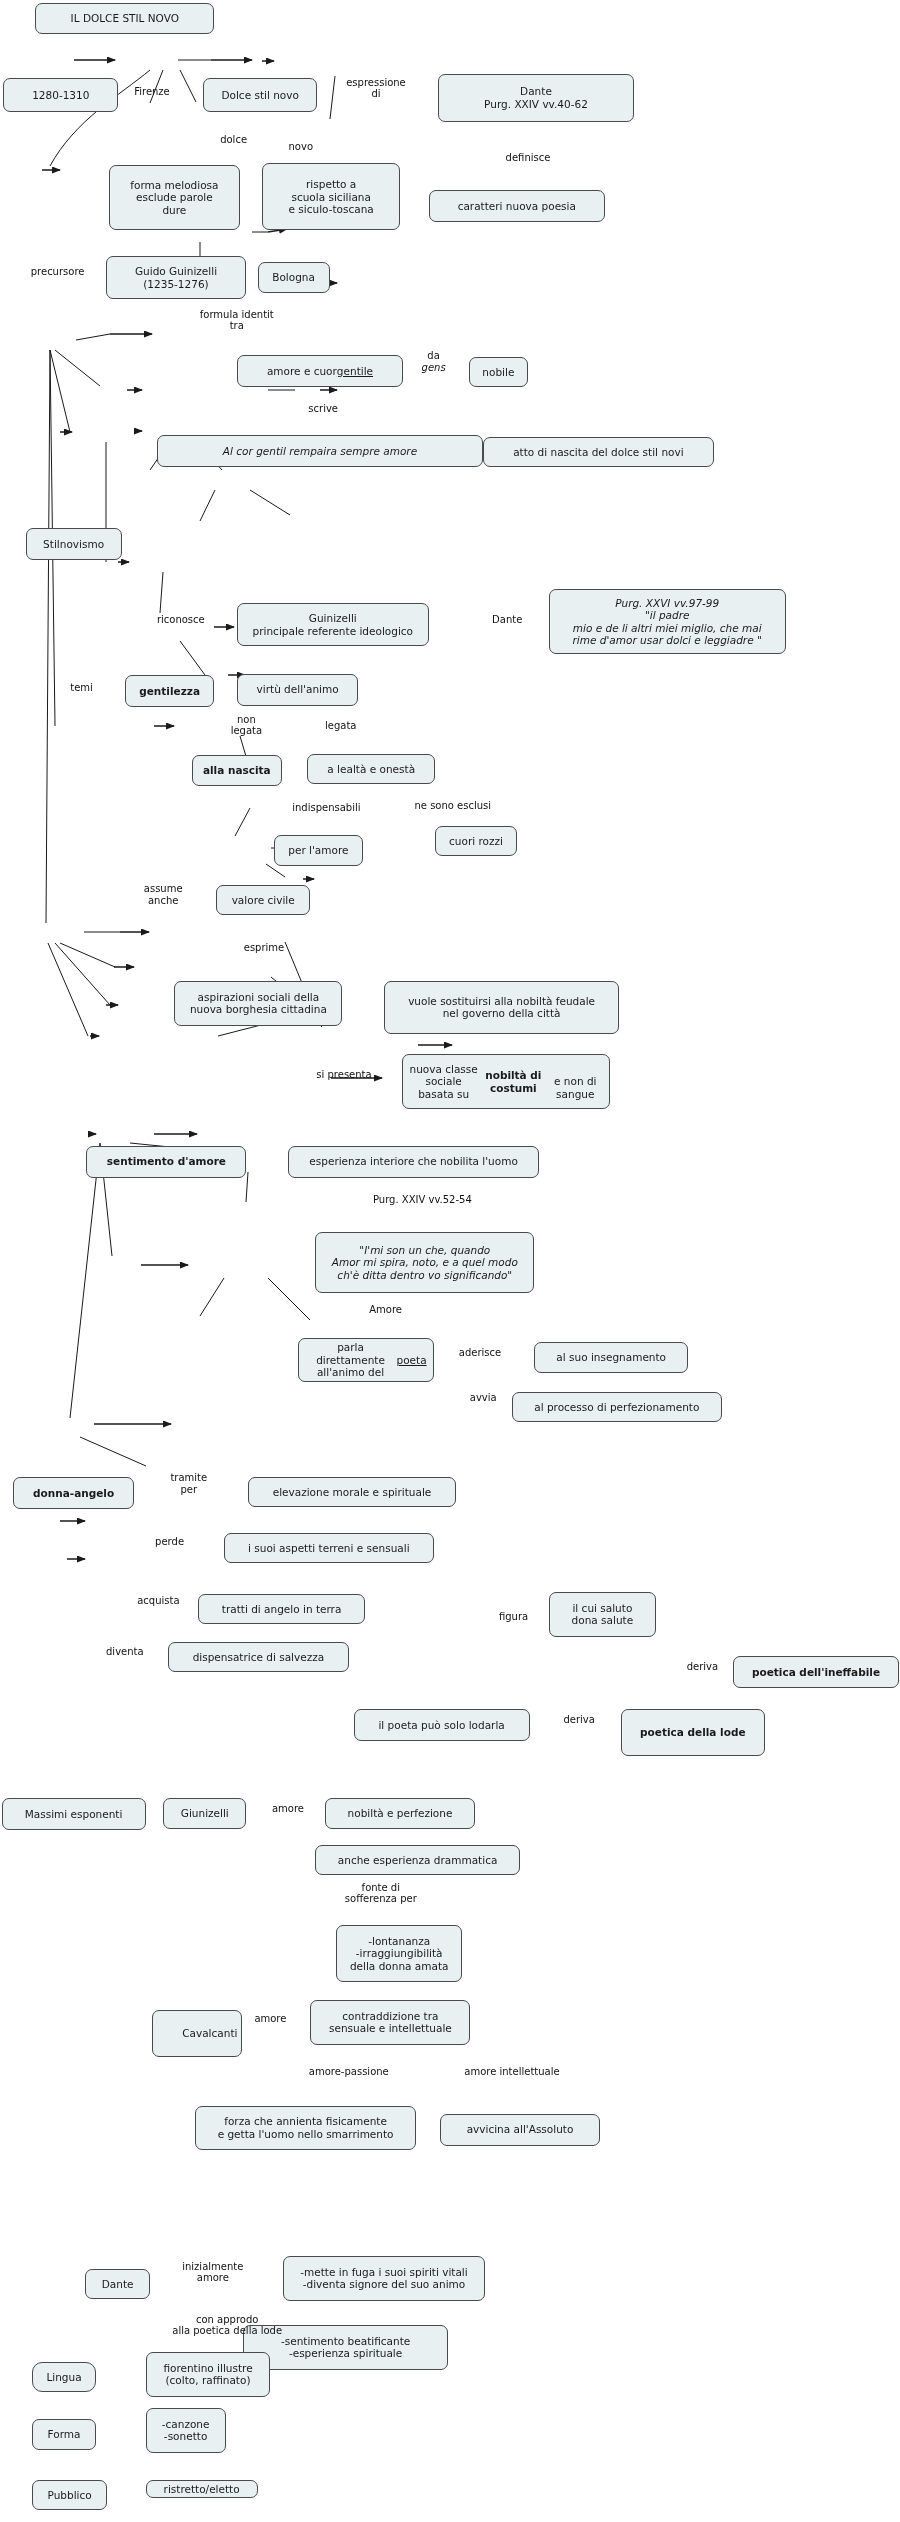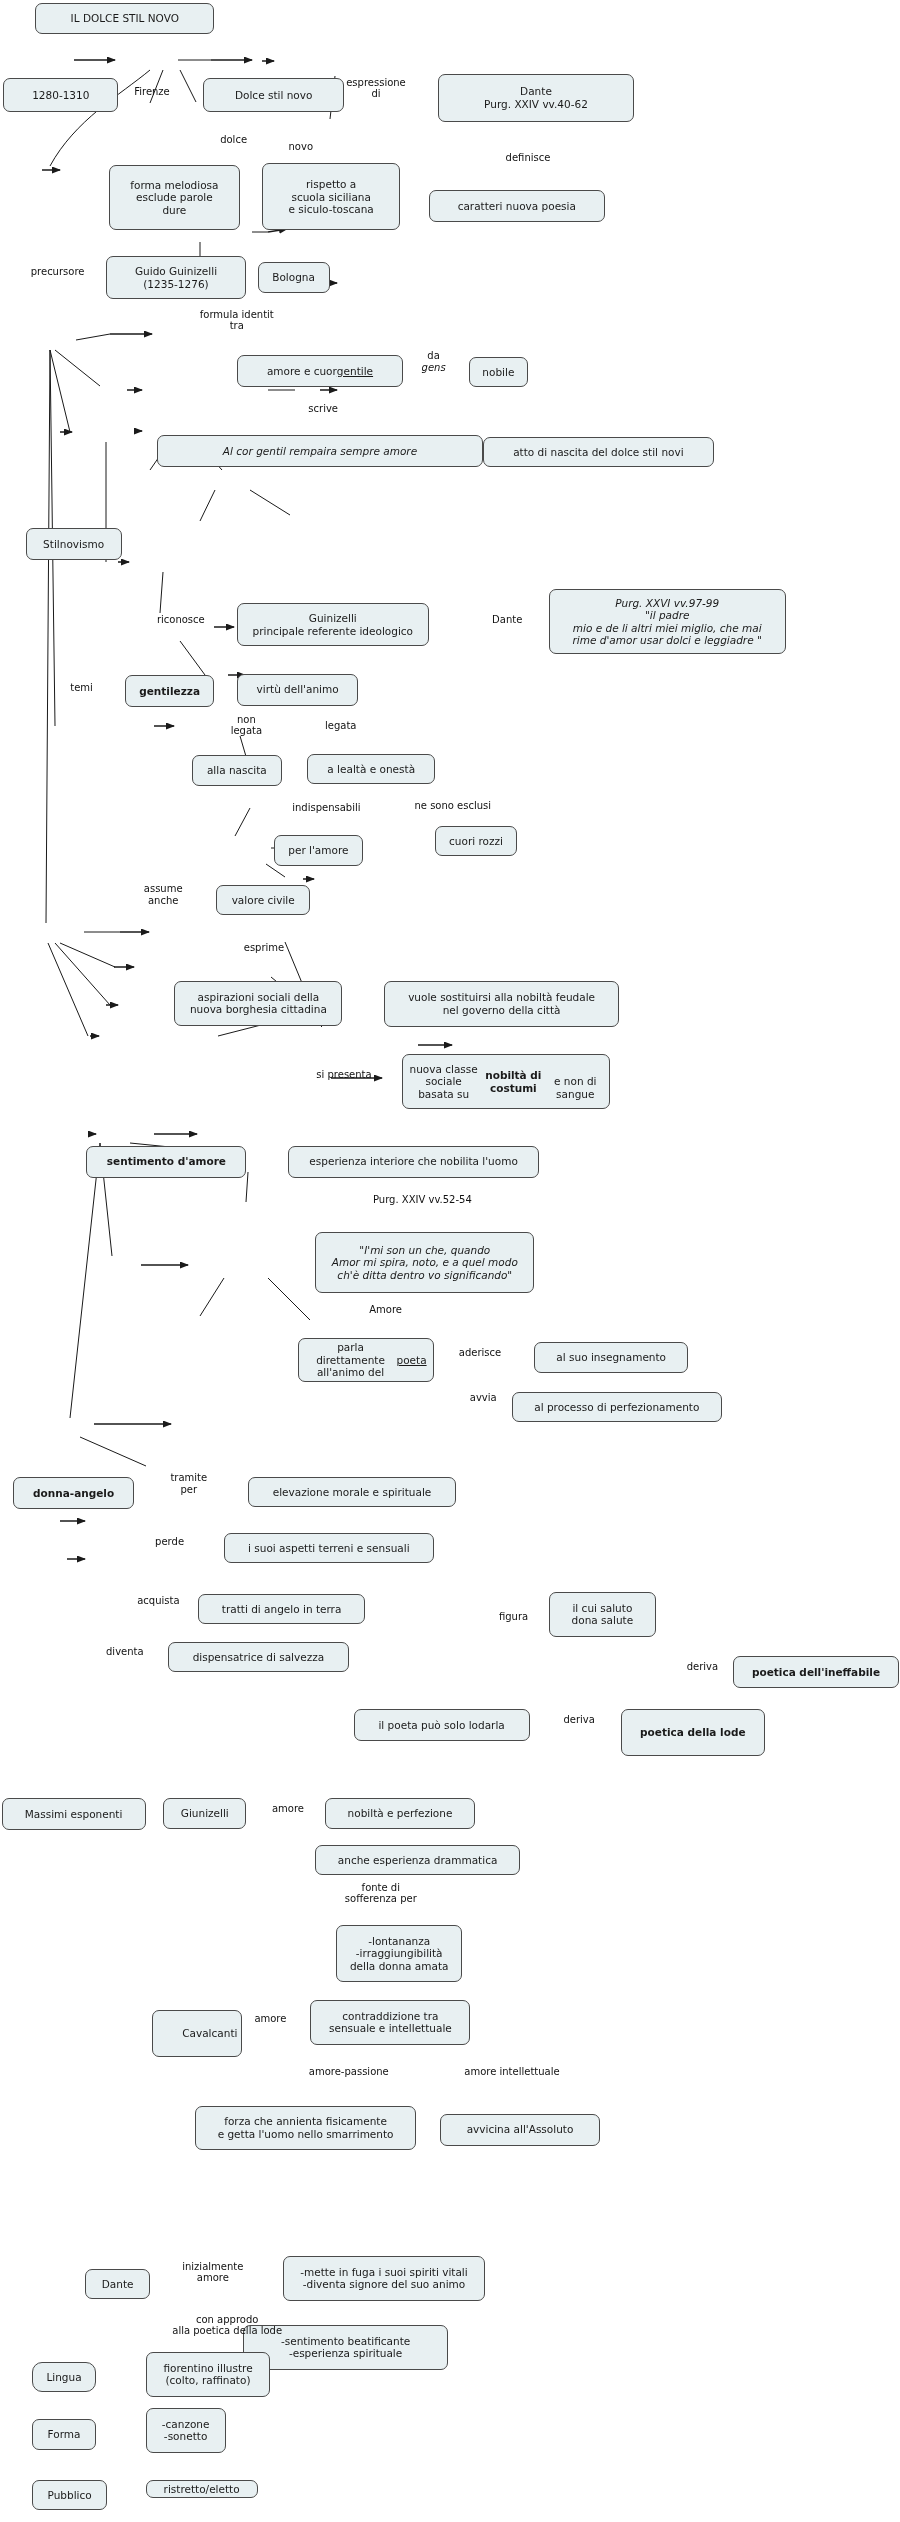--- a/index.html
+++ b/index.html
@@ -127,43 +127,43 @@
       <path d="M80,1437 L146,1466" stroke-width="1"></path>
 
       <path d="M60,1486 L85,1486" marker-end="url(#ah)"></path>
       <path d="M60,1521 L85,1521" marker-end="url(#ah)"></path>
       <path d="M67,1559 L85,1559" marker-end="url(#ah)"></path>
     </g>
   </svg>
 
 <div class="node" style="left: 35.2px; top: 3.2px; width: 179.2px; height: 30.4px;">IL DOLCE STIL NOVO</div>
     <div class="node" style="left: 3.2px; top: 78.4px; width: 115.2px; height: 33.6px;">1280-1310</div>
-    <div class="node" style="left: 203.2px; top: 78.4px; width: 141px; height: 33.6px;">Dolce stil novo</div>
+    <div class="node" style="left: 203.2px; top: 78.4px; width: 114px; height: 33.6px;">Dolce stil novo</div>
     <div class="node" style="left: 438.4px; top: 73.6px; width: 195.2px; height: 48px;">Dante<br>Purg. XXIV vv.40-62</div>
     <div class="node" style="left: 108.8px; top: 164.8px; width: 131.2px; height: 65.6px;">forma melodiosa<br>esclude parole<br>dure</div>
     <div class="node" style="left: 262.4px; top: 163.2px; width: 137.6px; height: 67.2px;">rispetto a<br>scuola siciliana<br>e siculo-toscana</div>
     <div class="node" style="left: 428.8px; top: 190.4px; width: 176px; height: 32px;">caratteri nuova poesia</div>
     <div class="node" style="left: 105.6px; top: 256px; width: 140.8px; height: 43.2px;">Guido Guinizelli<br>(1235-1276)</div>
     <div class="node" style="left: 257.6px; top: 262.4px; width: 72px; height: 30.4px;">Bologna</div>
     <div class="node" style="left: 236.8px; top: 355.2px; width: 166.4px; height: 32px;">amore e cuor <u>gentile</u></div>
     <div class="node" style="left: 468.8px; top: 356.8px; width: 59.2px; height: 30.4px;">nobile</div>
     <div class="node ital" style="left: 156.8px; top: 435.2px; width: 326.4px; height: 32px;">Al cor gentil rempaira sempre amore</div>
     <div class="node" style="left: 483.2px; top: 436.8px; width: 230.4px; height: 30.4px;">atto di nascita  del dolce stil novi</div>
     <div class="node" style="left: 25.6px; top: 528px; width: 96px; height: 32px;">Stilnovismo</div>
     <div class="node" style="left: 236.8px; top: 603.2px; width: 192px; height: 43.2px;">Guinizelli<br>principale referente ideologico</div>
     <div class="node ital" style="left: 548.8px; top: 588.8px; width: 236.8px; height: 65.6px;">Purg. XXVI vv.97-99<br>"il padre<br>mio e de li altri miei miglio, che mai<br>rime d'amor usar dolci e leggiadre "</div>
     <div class="node bold" style="left: 124.8px; top: 675.2px; width: 89.6px; height: 32px;">gentilezza</div>
     <div class="node" style="left: 236.8px; top: 673.6px; width: 121.6px; height: 32px;">virtù dell'animo</div>
-    <div class="node" style="left: 192px; top: 755.2px; width: 89.6px; height: 30.4px;">alla nascita</div>
+    <div class="node" style="left: 192px; top: 755.2px; width: 89.6px; height: 30.4px; font-weight: bold;">alla nascita</div>
     <div class="node" style="left: 307.2px; top: 753.6px; width: 128px; height: 30.4px;">a lealtà e onestà</div>
     <div class="node" style="left: 273.6px; top: 835.2px; width: 89.6px; height: 30.4px;">per l'amore</div>
     <div class="node" style="left: 435.2px; top: 825.6px; width: 81.6px; height: 30.4px;">cuori rozzi</div>
     <div class="node" style="left: 216px; top: 884.8px; width: 94.4px; height: 30.4px;">valore civile</div>
     <div class="node" style="left: 174.4px; top: 980.8px; width: 168px; height: 44.8px;">aspirazioni sociali della<br>nuova borghesia cittadina</div>
-    <div class="node" style="left: 384px; top: 980.8px; width: 235.2px; height: 46px;">vuole sostituirsi alla nobiltà feudale<br>nel governo della città</div>
+    <div class="node" style="left: 384px; top: 980.8px; width: 235.2px; height: 53px;">vuole sostituirsi alla nobiltà feudale<br>nel governo della città</div>
     <div class="node" style="left: 401.6px; top: 1054.4px; width: 208px; height: 54.4px;">nuova classe sociale<br>basata su <b>nobiltà di costumi</b><br>e non di sangue</div>
     <div class="node bold" style="left: 86.4px; top: 1145.6px; width: 160px; height: 32px;">sentimento d'amore</div>
     <div class="node" style="left: 288px; top: 1145.6px; width: 251.2px; height: 32px;">esperienza interiore che nobilita l'uomo</div>
     <div class="node ital" style="left: 315.2px; top: 1232px; width: 219.2px; height: 60.8px;">"I'mi son un che, quando<br>Amor mi spira, noto, e a quel modo<br>ch'è ditta dentro vo significando"</div>
     <div class="node" style="left: 297.6px; top: 1337.6px; width: 136px; height: 44.8px;">parla direttamente<br>all'animo del <u>poeta</u></div>
     <div class="node" style="left: 534.4px; top: 1342.4px; width: 153.6px; height: 30.4px;">al suo insegnamento</div>
     <div class="node" style="left: 512px; top: 1392px; width: 209.6px; height: 30.4px;">al processo di perfezionamento</div>
     <div class="node bold" style="left: 12.8px; top: 1476.8px; width: 121.6px; height: 32px;">donna-angelo</div>
     <div class="node" style="left: 248px; top: 1476.8px; width: 208px; height: 30.4px;">elevazione morale e spirituale</div>
     <div class="node" style="left: 224px; top: 1532.8px; width: 209.6px; height: 30.4px;">i suoi aspetti terreni e sensuali</div>

